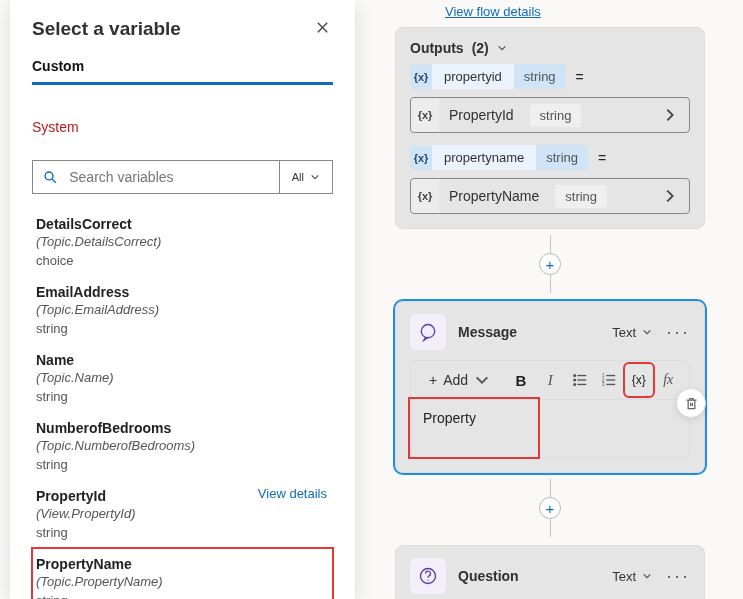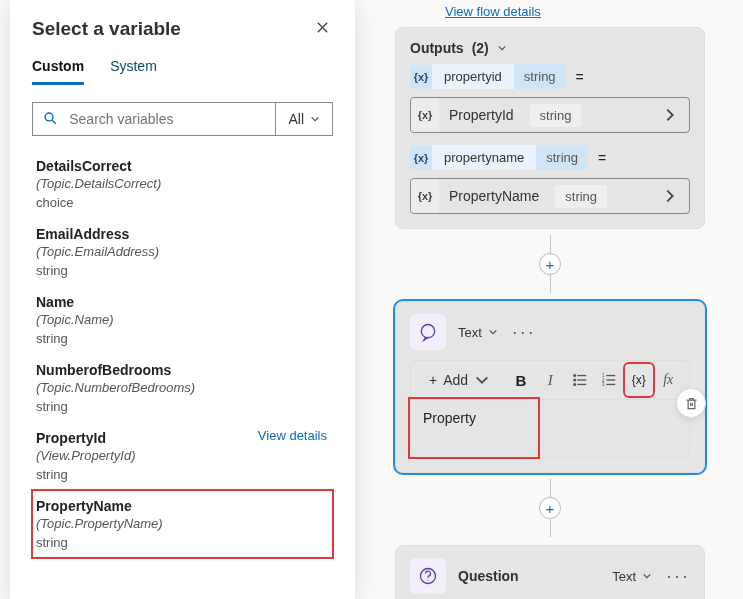--- a/index.html
+++ b/index.html
@@ -20,27 +20,27 @@
     left: 10px; top: 0;
     width: 345px;
     height: 599px;
     background: #ffffff;
     box-shadow: 0 4px 20px rgba(0,0,0,0.12);
     padding: 18px 22px 18px 22px;
   }
   .vp-header { display:flex; align-items:center; justify-content:space-between; margin-bottom:10px;}
   .vp-title { font-size: 19px; font-weight: 600; }
   .vp-close { font-size: 18px; color:#444; cursor:pointer; width:22px; text-align:center;}
-  .vp-tabs { display:flex; gap:26px; margin-top:8px; border-bottom:1px solid transparent; }
-  .vp-tab { font-size:14px; padding:8px 0 8px 0; color:#0c4a6e; cursor:pointer; }
+  .vp-tabs { display:flex; gap:26px; margin-top:8px; border-bottom:1px solid transparent;flex-direction:column; }
+  .vp-tab { font-size:14px; padding:8px 0 8px 0; color:#b91c1c; cursor:pointer; }
   .vp-tab.active { color:#111; font-weight:600; border-bottom:3px solid #0f6cbd; }
   .vp-search-row { display:flex; margin-top:16px; border:1px solid #8a8886; }
-  .vp-search { flex:1; display:flex; gap:10px; padding:7px 10px;}
+  .vp-search { flex:1; display:flex; align-items:center; gap:10px; padding:7px 10px;}
   .vp-search input { border:none; outline:none; font-size:14px; width:100%; color:#555;}
-  .vp-all { display:flex; align-items:center; gap:6px; padding:0 12px; border-left:1px solid #8a8886; font-size:14px; color:#333; cursor:pointer;}
+  .vp-all { display:flex; align-items:center; gap:6px; padding:0 12px; border-left:1px solid #8a8886; font-size:11px; color:#333; cursor:pointer;}
   .search-ico { width:16px; height:16px; stroke:#0f6cbd; fill:none; stroke-width:2;}
   .chev-down { width:10px; height:10px; stroke:#555; fill:none; stroke-width:1.5;}
   .var-list { margin-top:14px; }
   .var-item { padding:8px 4px 8px 4px; position:relative;}
   .var-item.redbox { outline:2px solid #e3383a; outline-offset:-1px;}
   .var-name { font-size:14px; font-weight:600; color:#222; }
   .var-topic { font-size:13px; font-style:italic; color:#555; margin-top:2px;}
   .var-type { font-size:13px; color:#555; margin-top:4px;}
   .view-details { position:absolute; right:6px; top:6px; color:#0f6cbd; font-size:13px; cursor:pointer;margin-left:28px;}
   
@@ -199,20 +199,21 @@
   </div>
 
   <div class="card selected">
     <div class="node-head">
       <div class="node-icon">
         <svg viewBox="0 0 24 24">
             <circle cx="12" cy="11" r="8"></circle>
             <path d="M9 18 L7 22 L13 18"></path>
           </svg>
       </div>
+      <div class="node-title">Message</div>
       <div class="node-right">
         <div class="ddrop">
           <span>Text</span>
           <svg class="chev-down" viewBox="0 0 12 12">
               <polyline points="2,4 6,8 10,4"></polyline>
             </svg>
         </div>
         <div class="dots">···</div>
       </div>
     </div>

